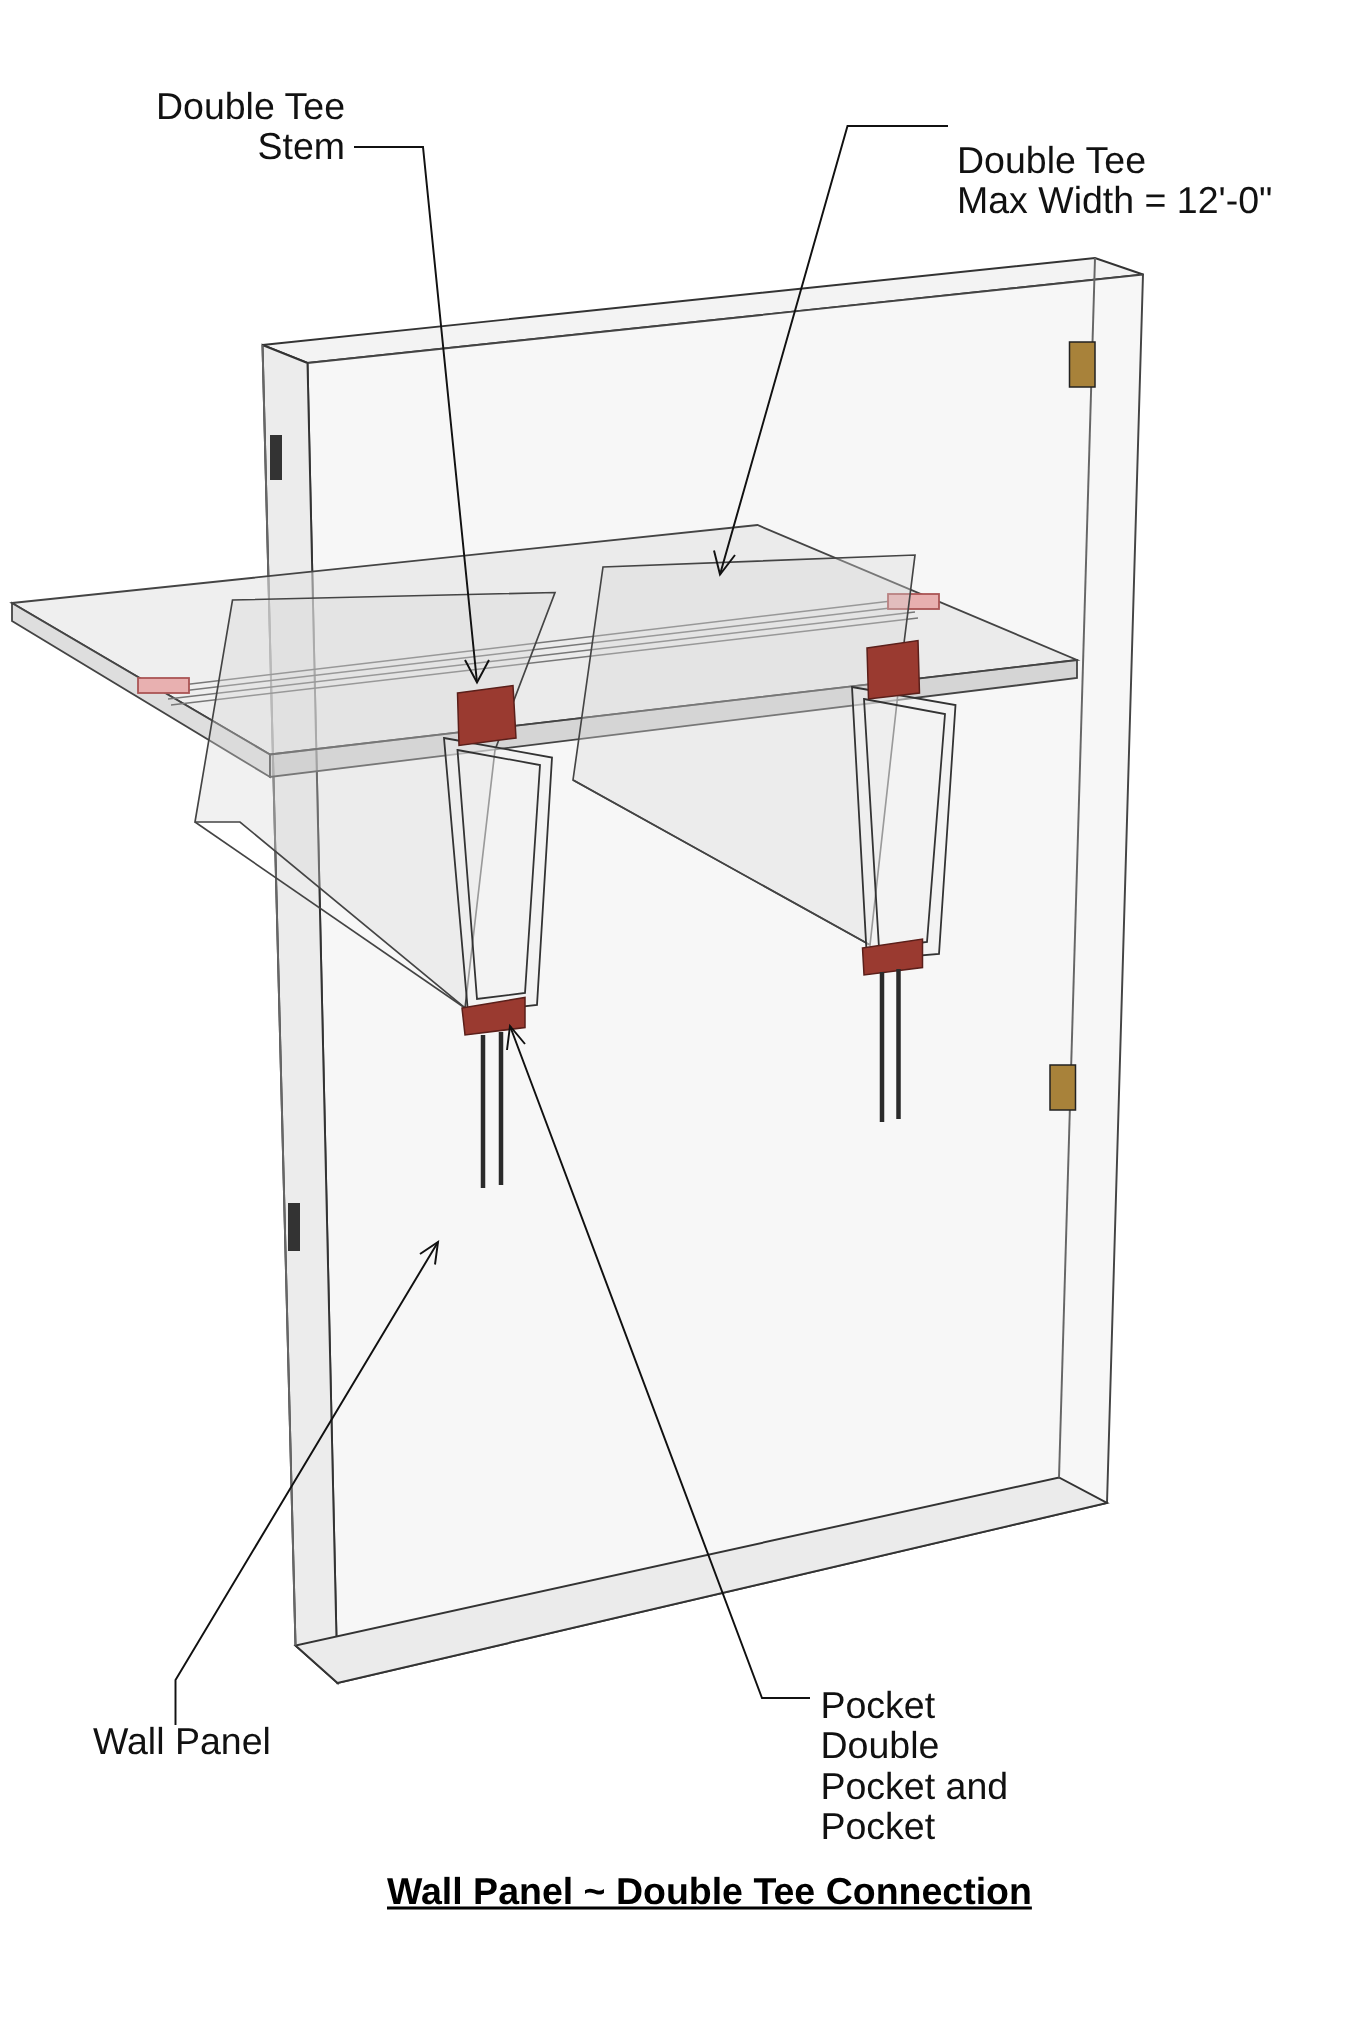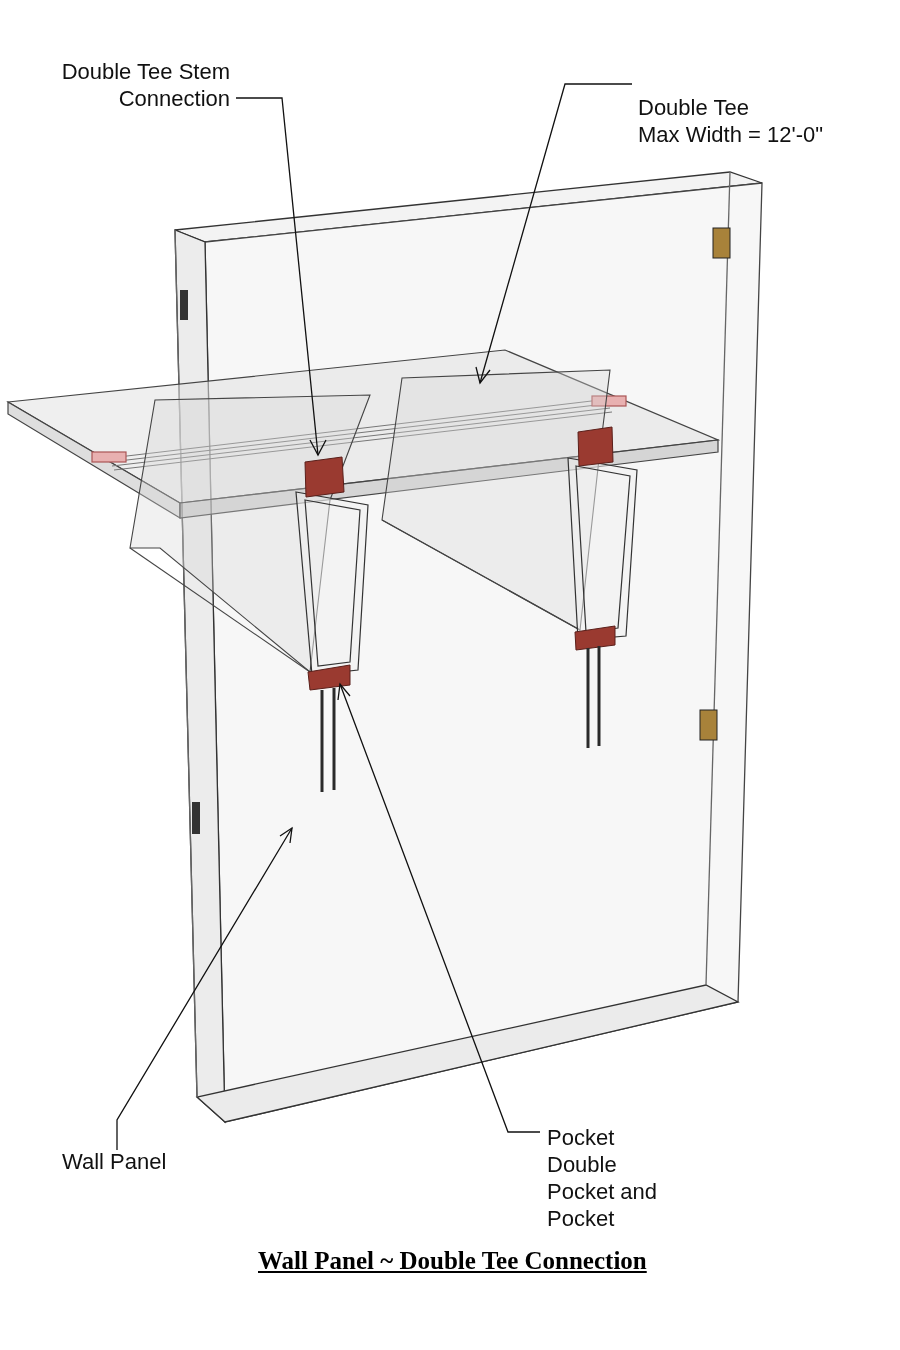--- a/index.html
+++ b/index.html
@@ -1,19 +1,19 @@
 <!DOCTYPE html>
 <html><head>
 <meta charset="utf-8">
 <style>
   html, body { margin: 0; padding: 0; background: #ffffff; }
   body { width: 900px; height: 1350px; position: relative; overflow: hidden; font-family: "Liberation Sans", sans-serif; }
-  .label { position: absolute; font-size: 22px; color: #111; line-height: 27px; font-family: "Liberation Sans", sans-serif; }
+  .label { position: absolute; font-size: 25px; color: #111; line-height: 27px; font-family: "Liberation Sans", sans-serif; }
   .right { text-align: right; }
-  .title { position: absolute; left: 258px; top: 1247px; font-size: 25px; font-weight: bold; text-decoration: underline; color: #000; font-family: Liberation Serif, serif; }
+  .title { position: absolute; left: 258px; top: 1247px; font-size: 25px; font-weight: bold; text-decoration: underline; color: #000; font-family: Liberation Sans, sans-serif; }
   svg { position: absolute; left: 0; top: 0; }
 </style>
 </head>
 <body>
 
 <svg width="900" height="1350" viewBox="0 0 900 1350">
 
   <g fill="none" stroke="#333" stroke-width="1.3">
     <polygon points="175,230 730,172 762,183 205,242" fill="#f3f3f3"></polygon>
     <polygon points="205,242 762,183 738,1002 225,1122" fill="#f7f7f7" stroke="#444"></polygon>
@@ -81,21 +81,20 @@
     <polyline points="476,367 480,383 490,370"></polyline>
     <polyline points="117,1150 117,1120 292,828"></polyline>
     <polyline points="280,836 292,828 290,843"></polyline>
     <polyline points="540,1132 508,1132 340,684"></polyline>
     <polyline points="338,700 340,684 350,696"></polyline>
   </g>
 </svg>
 
 <div class="label right" style="left:40px; top:58px; width:190px;">
   <div>Double Tee Stem</div>
-  <div>Connection</div>
 </div>
 
 <div class="label" style="left:638px; top:58px;margin-top:36px;">
   <div>Double Tee</div>
   <div>Max Width = 12'-0"</div>
 </div>
 
 <div class="label" style="left:547px; top:1124px;">
   <div>Pocket</div>
   <div>Double</div>

